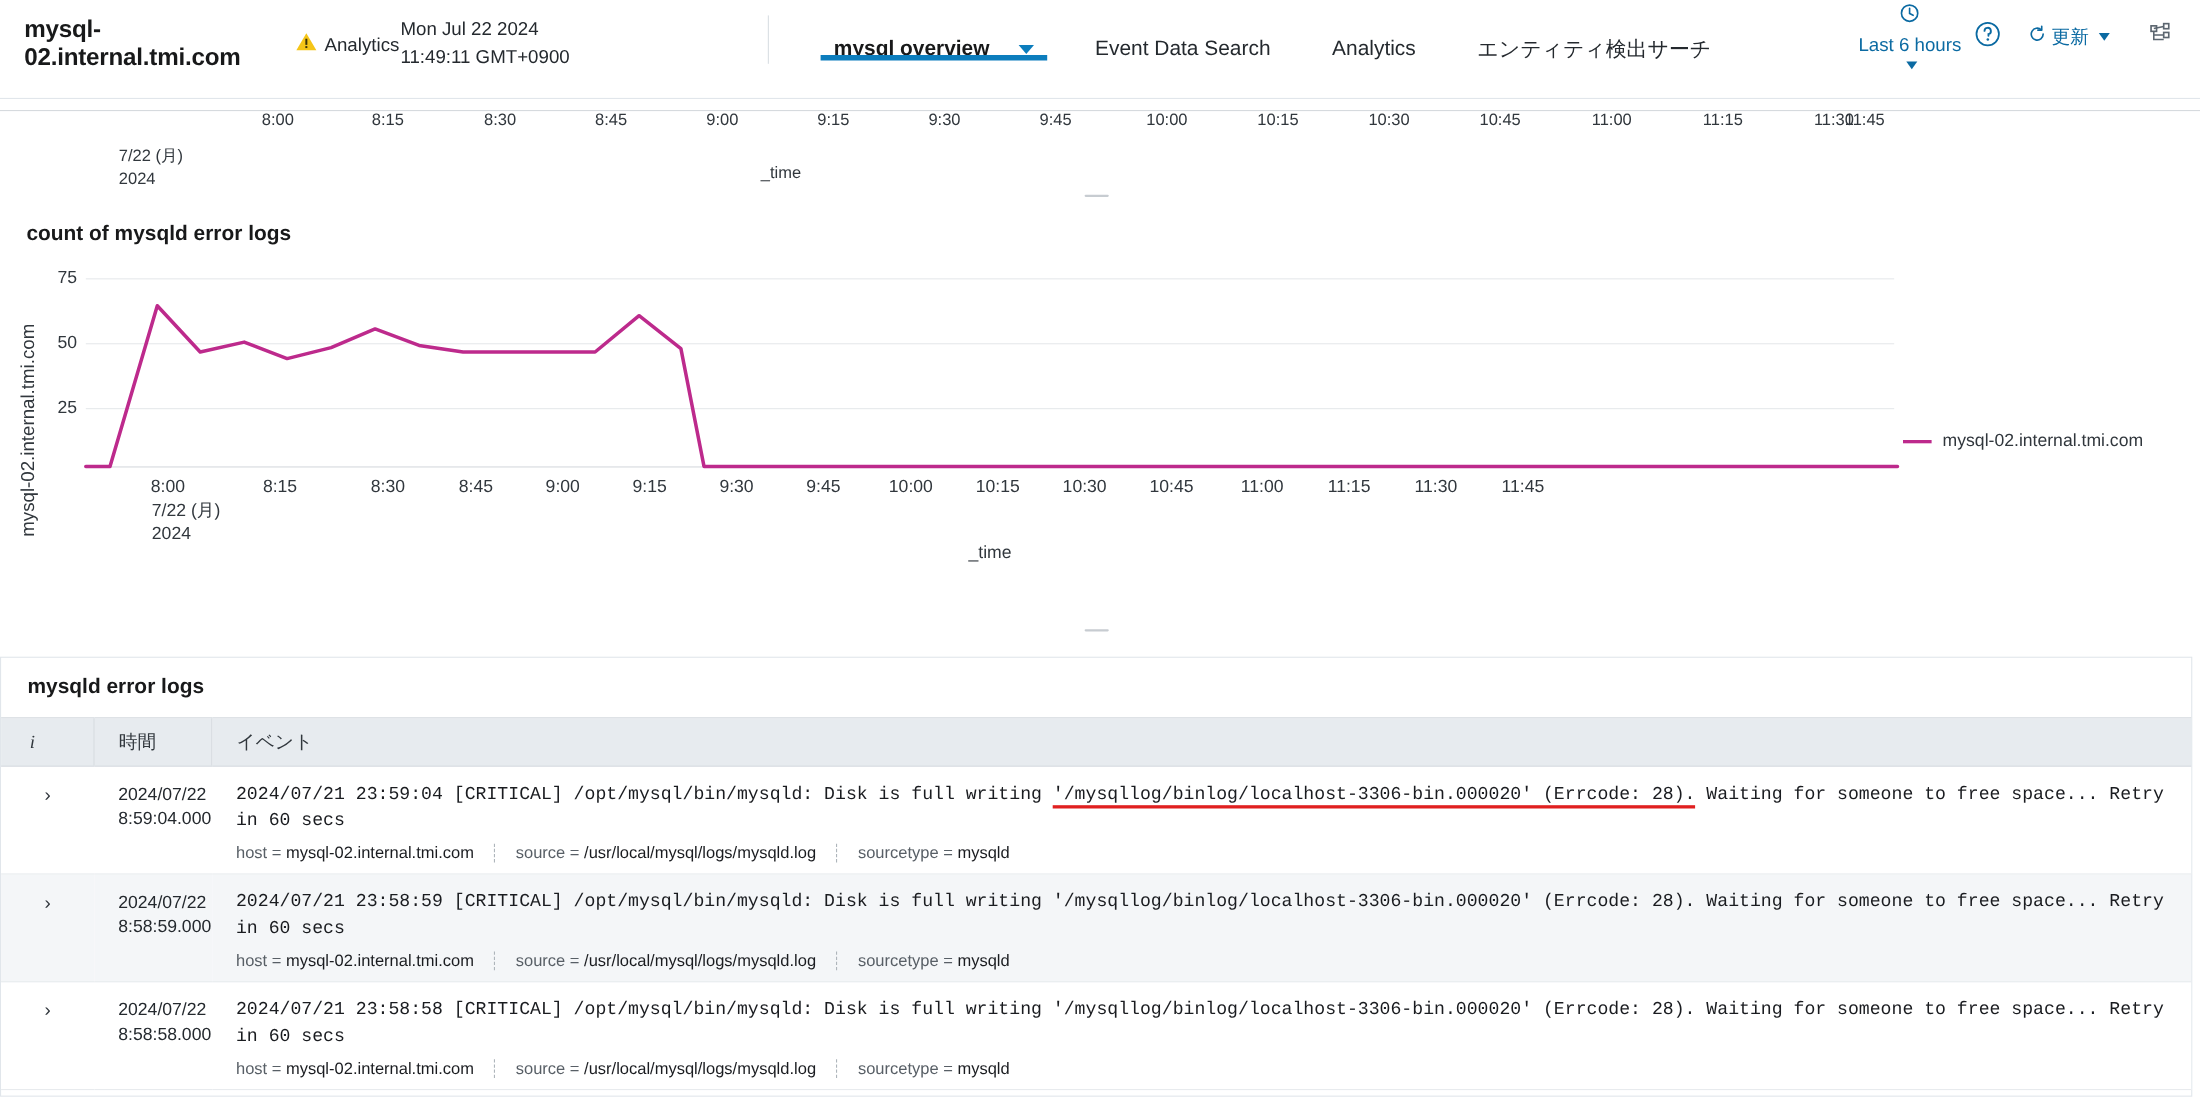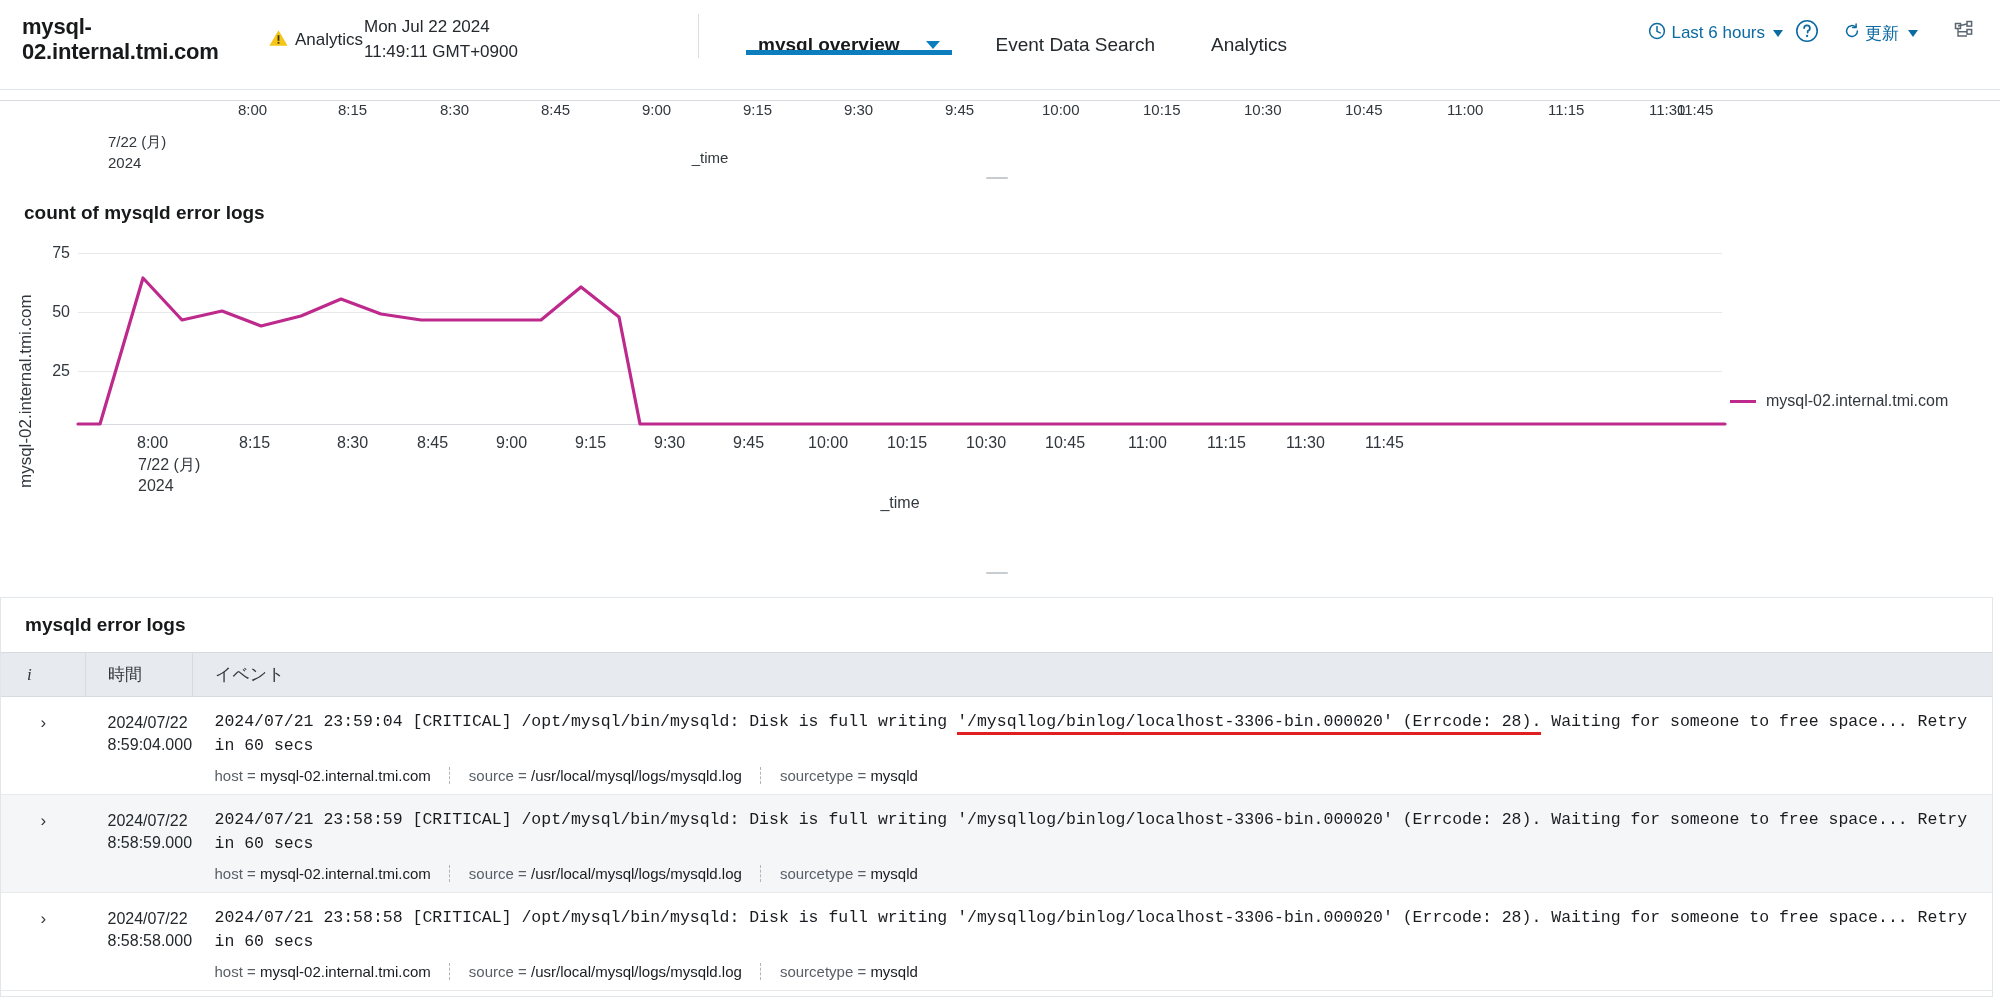--- a/index.html
+++ b/index.html
@@ -44,21 +44,21 @@
     content:"";position:absolute;left:16px;right:16px;bottom:22px;height:5px;background:#0c7dbd;
   }
   .tab .caret{
     display:inline-block;margin-left:26px;width:0;height:0;
     border-left:7px solid transparent;border-right:7px solid transparent;border-top:8px solid #0c7dbd;
   }
   .hdr-right{
     position:absolute;right:10px;top:0;height:66px;display:flex;align-items:center;gap:0;
   }
   .time-picker{
-    display:flex;align-items:center;gap:5px;color:#0b6aa2;font-size:17px;cursor:pointer;padding:0 6px;
+    display:flex;align-items:center;gap:5px;color:#0b6aa2;font-size:17px;cursor:pointer;padding:0 6px;flex-direction:column;
   }
   .time-picker .caret-sm{
     width:0;height:0;border-left:5px solid transparent;border-right:5px solid transparent;
     border-top:7px solid #0b6aa2;margin-left:3px;
   }
   .help-icon{margin:0 10px 0 6px;cursor:pointer;display:block;}
   .refresh-btn{
     display:flex;align-items:center;gap:4px;color:#0b6aa2;font-size:17px;cursor:pointer;padding:0 14px;
   }
   .refresh-btn .caret-sm{
@@ -207,20 +207,23 @@
     <div class="tabs">
       <div class="tab active">
         <span>mysql overview</span>
         <span class="caret"></span>
       </div>
       <div class="tab">
         <span>Event Data Search</span>
       </div>
       <div class="tab">
         <span>Analytics</span>
+      </div>
+      <div class="tab">
+        <span>エンティティ検出サーチ</span>
       </div>
     </div>
 
     <div class="hdr-right">
       <div class="time-picker">
         <span>
           <svg width="18" height="18" viewBox="0 0 18 18">
             <circle cx="9" cy="9" r="7.4" fill="none" stroke="#0b6aa2" stroke-width="1.5"></circle>
             <path d="M9 4.6 L9 9.3 L12.2 10.9" fill="none" stroke="#0b6aa2" stroke-width="1.5" stroke-linecap="round"></path>
           </svg>

